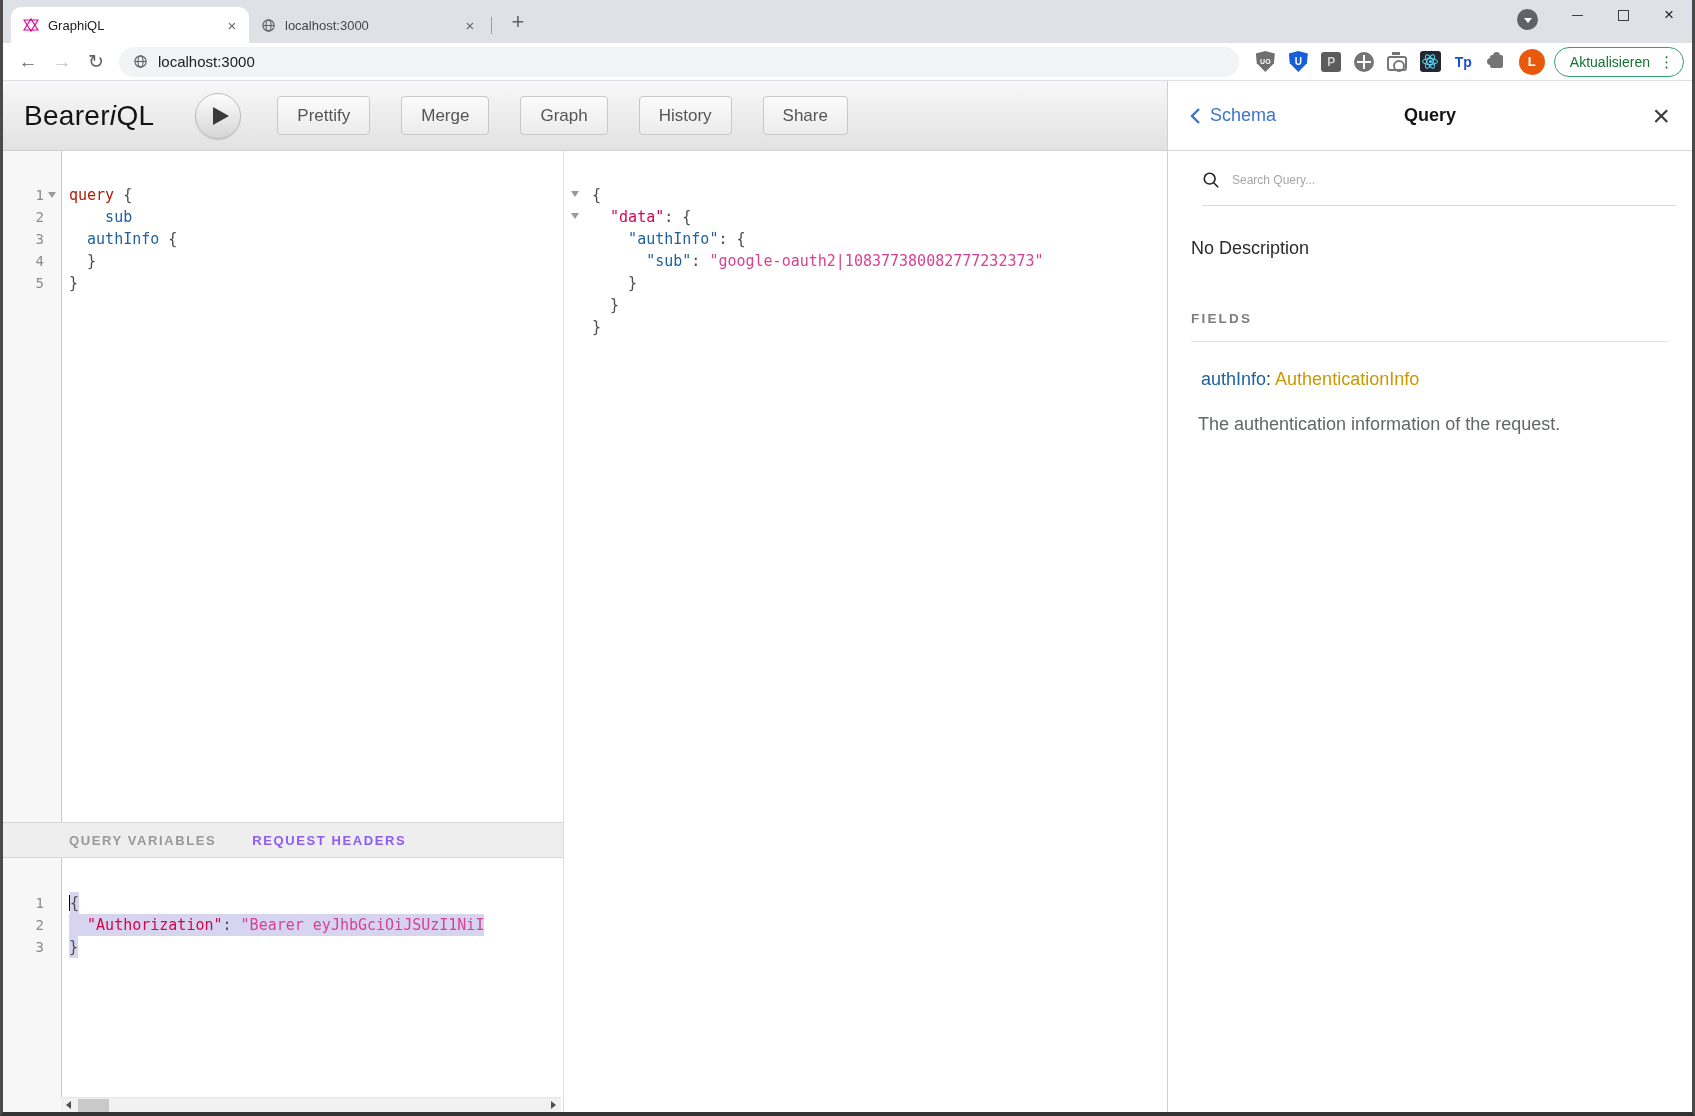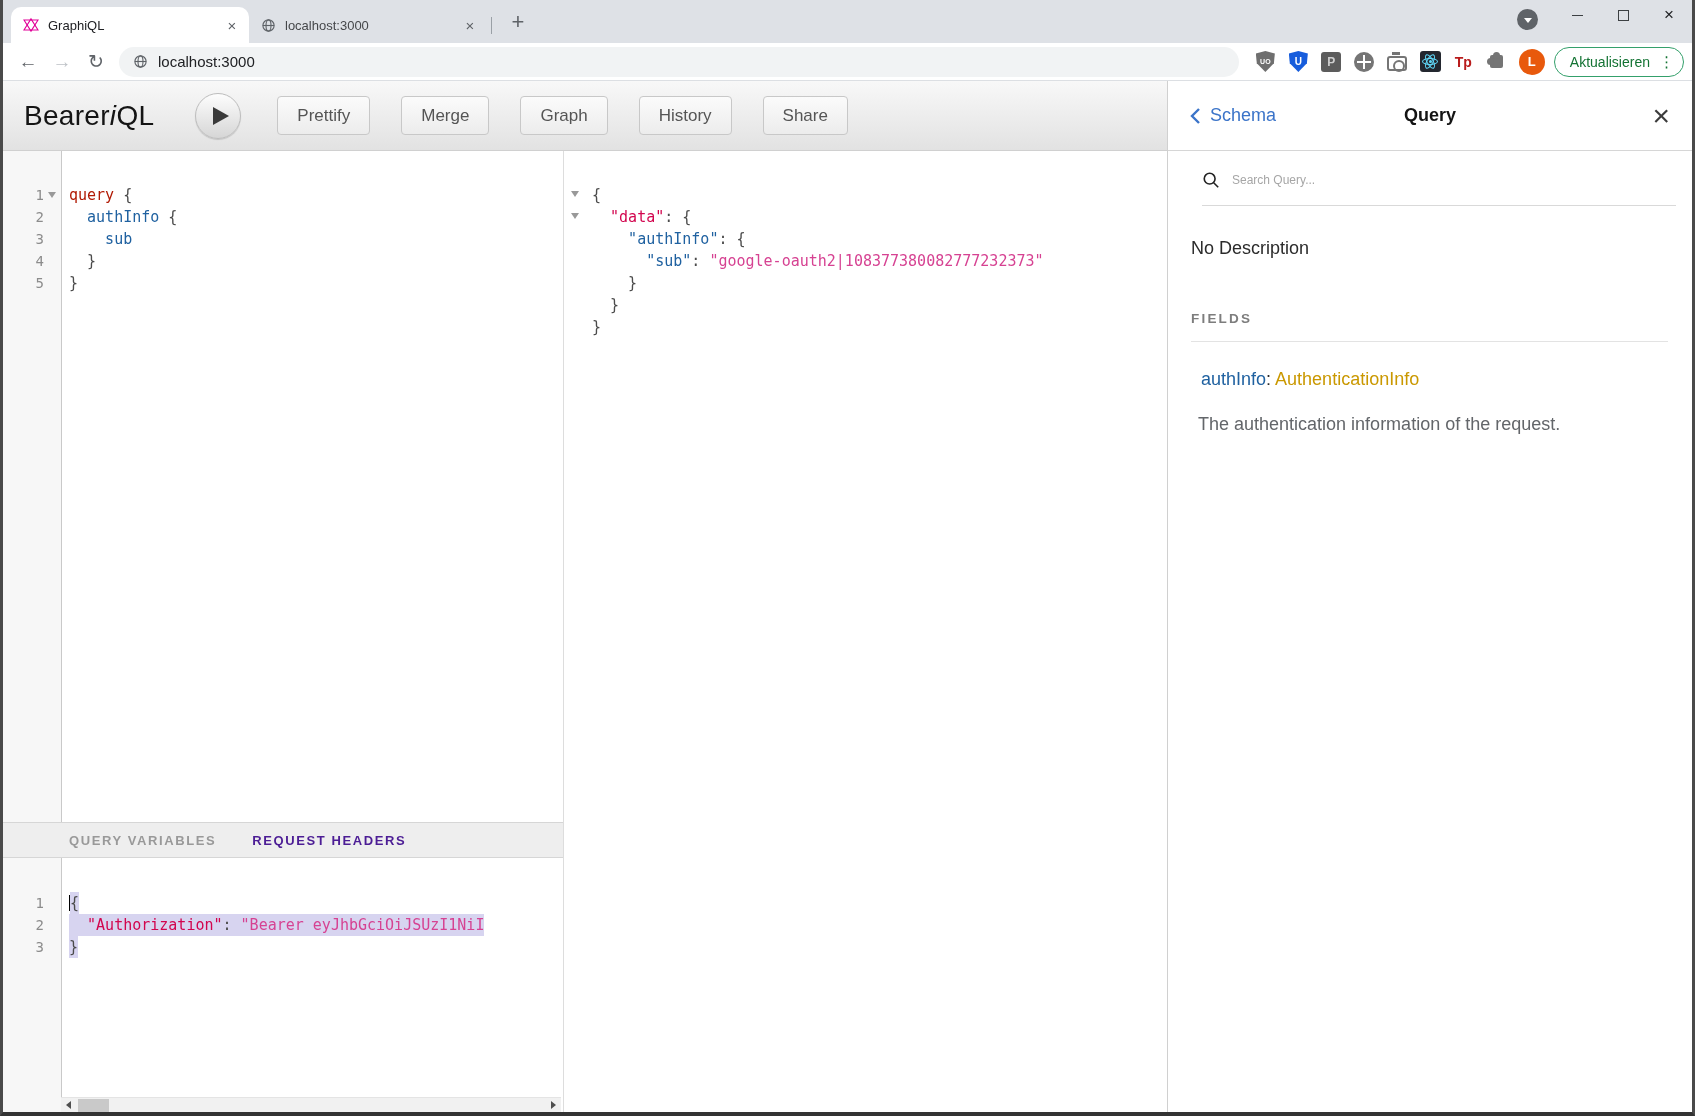--- a/index.html
+++ b/index.html
@@ -51,21 +51,21 @@
   .cam { width:20px; height:15px; border:2px solid #757575; border-radius:3px; position:relative; margin-top:3px; }
   .cam:before { content:""; position:absolute; left:4px; top:2px; width:8px; height:8px;
                 border:2px solid #757575; border-radius:50%; }
   .cam:after { content:""; position:absolute; left:3px; top:-6px; width:8px; height:3px; background:#757575; }
   .reactbox { width:21px; height:21px; background:#23272f; border-radius:3px; position:relative;
               display:flex; align-items:center; justify-content:center; }
   .orbit { position:absolute; width:16px; height:7px; border:1.4px solid #61dafb; border-radius:50%; }
   .orbit.o2 { transform:rotate(60deg); }
   .orbit.o3 { transform:rotate(-60deg); }
   .nucleus { width:3px; height:3px; background:#61dafb; border-radius:50%; }
-  .tp { color:#b91c1c; font-weight:bold; font-size:14px; }
+  .tp { color:#1d4ed8; font-weight:bold; font-size:14px; }
   .puzzle { width:13px; height:13px; background:#757575; border-radius:2px; position:relative; }
   .puzzle:before,.puzzle:after { content:""; position:absolute; background:#757575; border-radius:50%; width:7px; height:7px; }
   .puzzle:before { top:-3px; left:3px; }
   .puzzle:after { left:-3px; top:3px; }
   .avatar { width:26px; height:26px; border-radius:50%; background:#e8590c; color:#fff; font-size:13px;
             font-weight:bold; display:flex; align-items:center; justify-content:center; margin:0 6px; }
   .update-pill { height:30px; border:1px solid #34a06b; border-radius:15px; display:flex; align-items:center;
                  padding:0 9px 0 15px; color:#137333; font-size:14px; background:#fff; margin-left:3px; }
   .pill-dots { margin-left:9px; font-size:15px; color:#137333; }
 
@@ -107,21 +107,21 @@
   .def { color:#D2054E; }
   .str { color:#D64292; }
   .pun { color:#4b4b4b; }
   .hl { background:#d7d4f0; }
   .fill { flex:1; }
   .caret { width:1px; background:#000; margin:3px 0; flex:none; }
 
   .vtabbar { flex:0 0 36px; background:#eee; border-top:1px solid #d6d6d6; border-bottom:1px solid #d6d6d6;
              display:flex; align-items:center; padding-left:66px; gap:36px; font-size:13px; font-weight:bold;
              letter-spacing:1.6px; color:#999; }
-  .vtab.active { color:#4c1d95;text-align:right; }
+  .vtab.active { color:#8b5cf6;text-align:right; }
   .veditor { flex:0 0 254px; display:flex; background:#fff; position:relative; overflow:hidden; }
   .veditor .gutter { padding-top:34px; }
   .veditor .code { padding-top:34px; }
 
   .hscroll { position:absolute; left:58px; right:2px; bottom:0; height:15px; background:#f1f1f1;
              border-top:1px solid #e4e4e4; display:flex; align-items:center; justify-content:space-between; }
   .sb-arrow { width:15px; height:15px; display:flex; align-items:center; justify-content:center; }
   .sb-left  { width:0; height:0; border-top:4px solid transparent; border-bottom:4px solid transparent;
               border-right:5px solid #4f4f4f; }
   .sb-right { width:0; height:0; border-top:4px solid transparent; border-bottom:4px solid transparent;
@@ -288,22 +288,22 @@
                   <span class="gut-num">4</span>
                   <span class="fold-space"></span>
                 </div>
               <div class="gut-row">
                   <span class="gut-num">5</span>
                   <span class="fold-space"></span>
                 </div>
             </div>
             <div class="code">
               <div class="cl"><span class="tok kw">query</span><span class="tok pun"> {</span></div>
+              <div class="cl"><span class="tok prop">    sub</span></div>
               <div class="cl"><span class="tok prop">  authInfo</span><span class="tok pun"> {</span></div>
-              <div class="cl"><span class="tok prop">    sub</span></div>
               <div class="cl"><span class="tok pun">  }</span></div>
               <div class="cl"><span class="tok pun">}</span></div>
             </div>
           </div>
 
           <div class="vtabbar">
             <span class="vtab">QUERY VARIABLES</span>
             <span class="vtab active">REQUEST HEADERS</span>
           </div>
 

